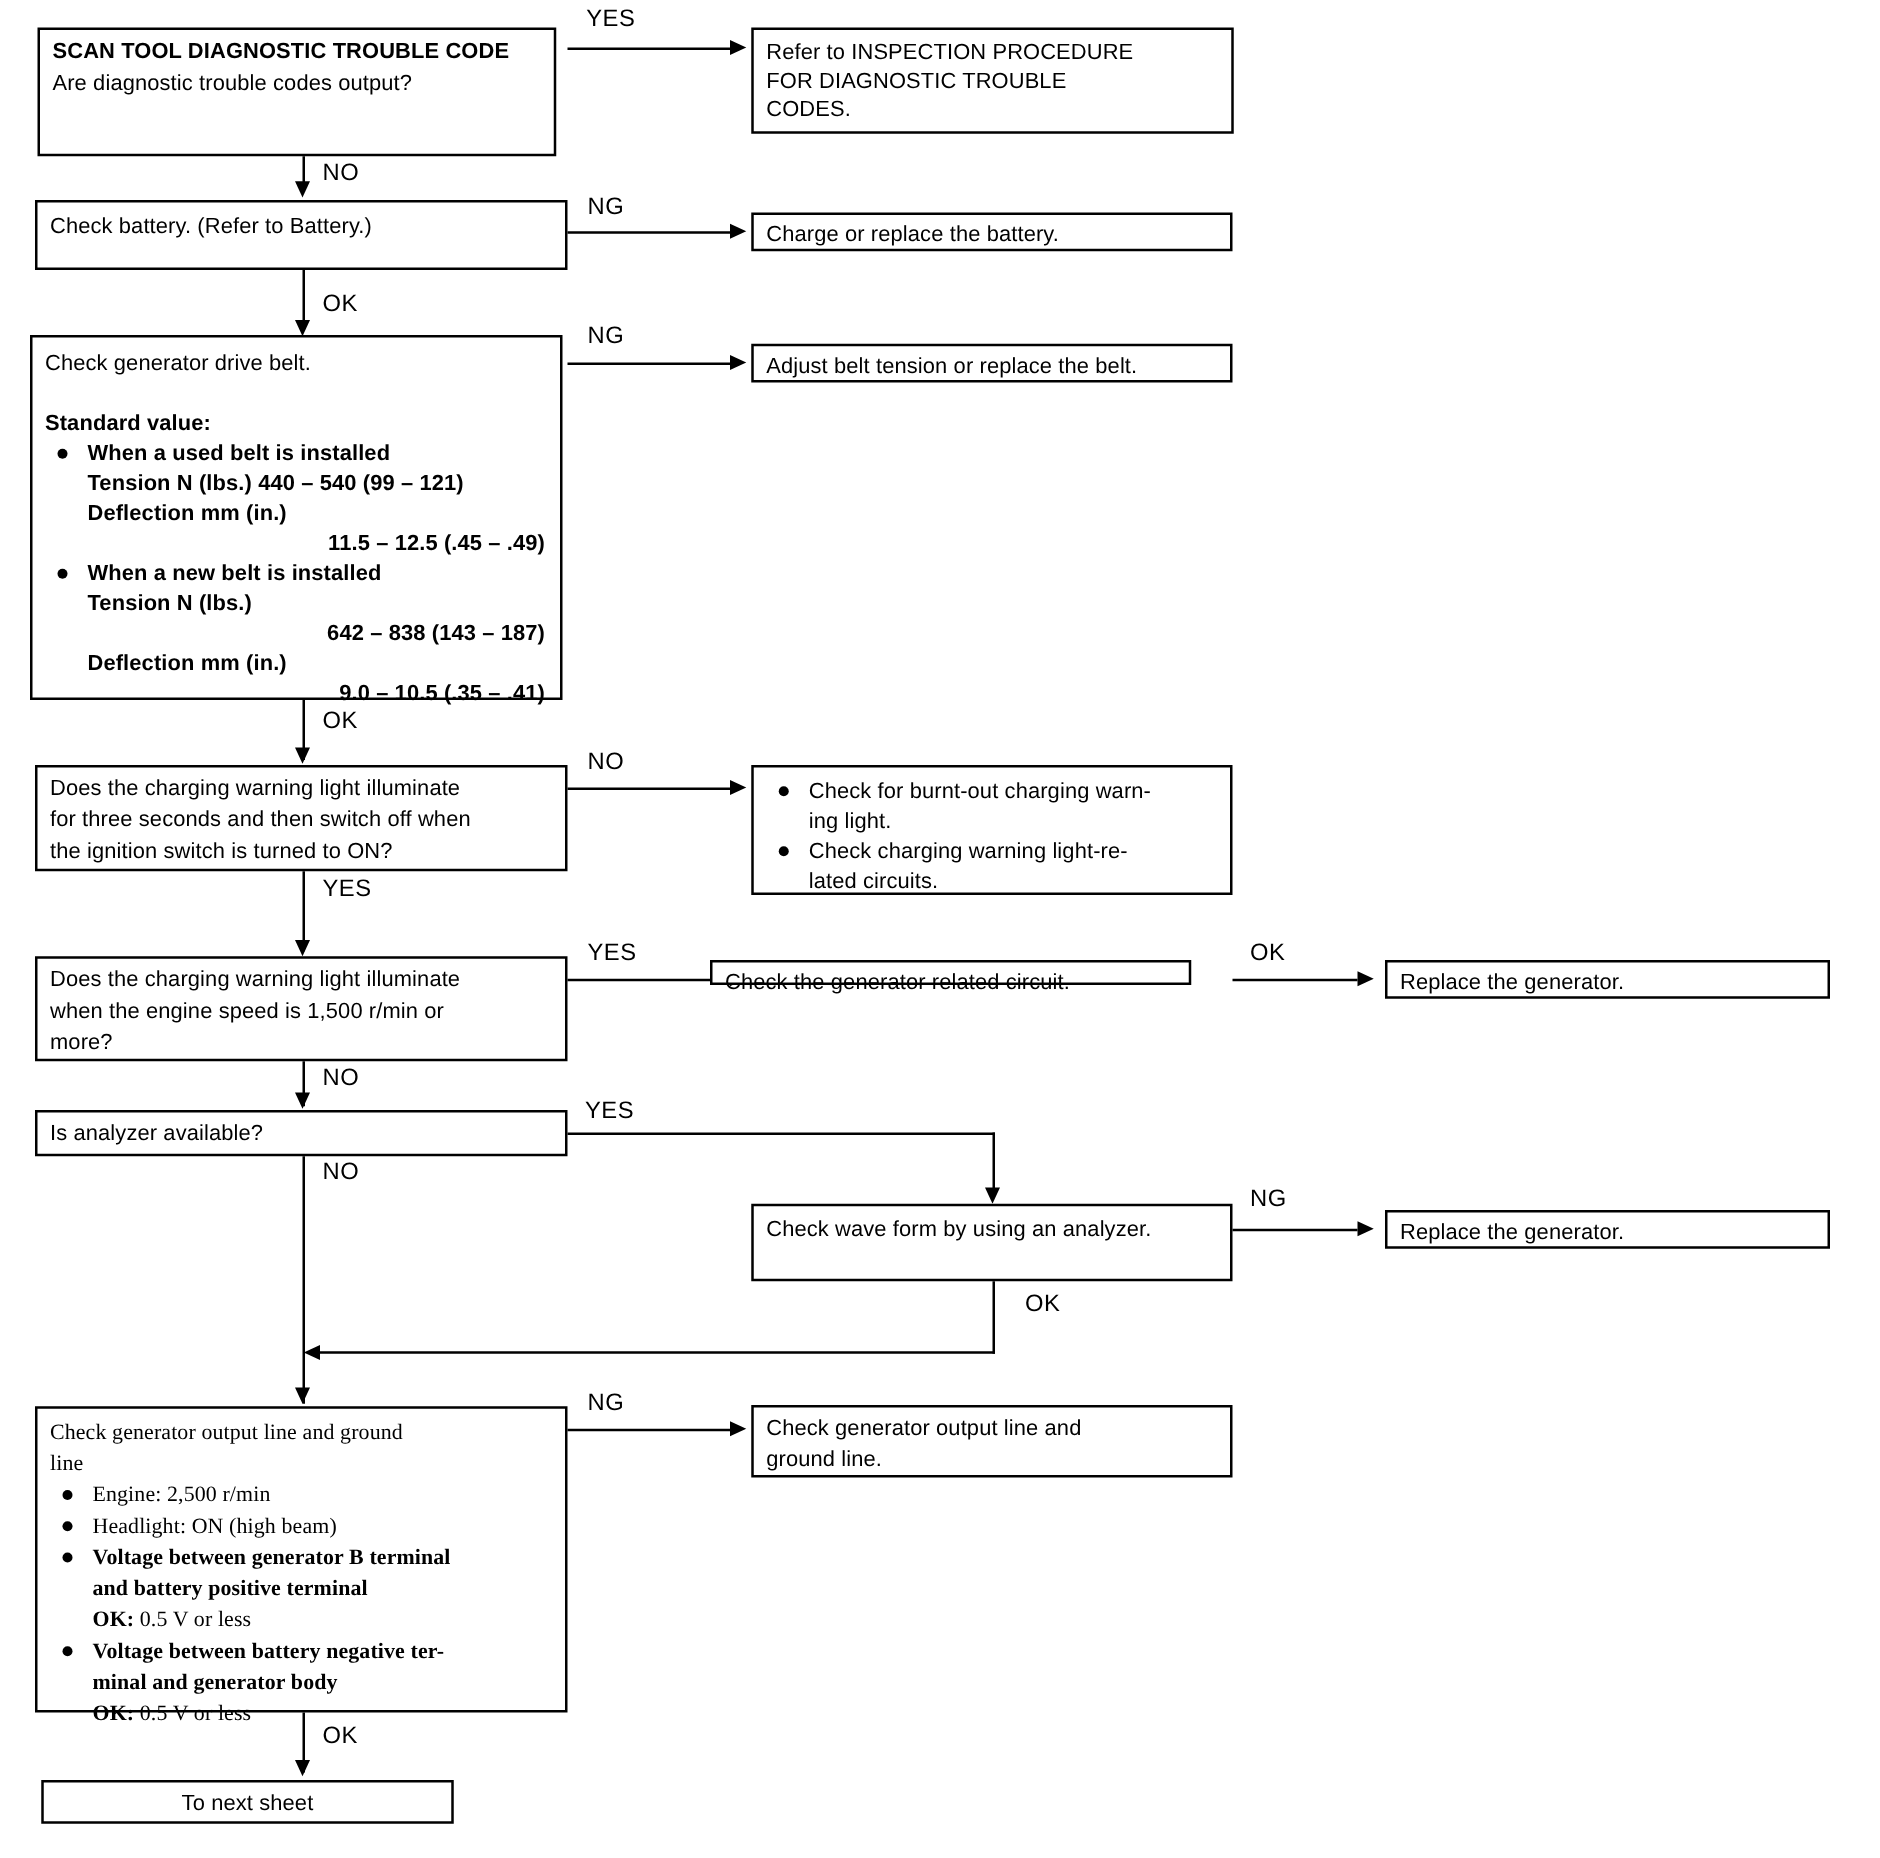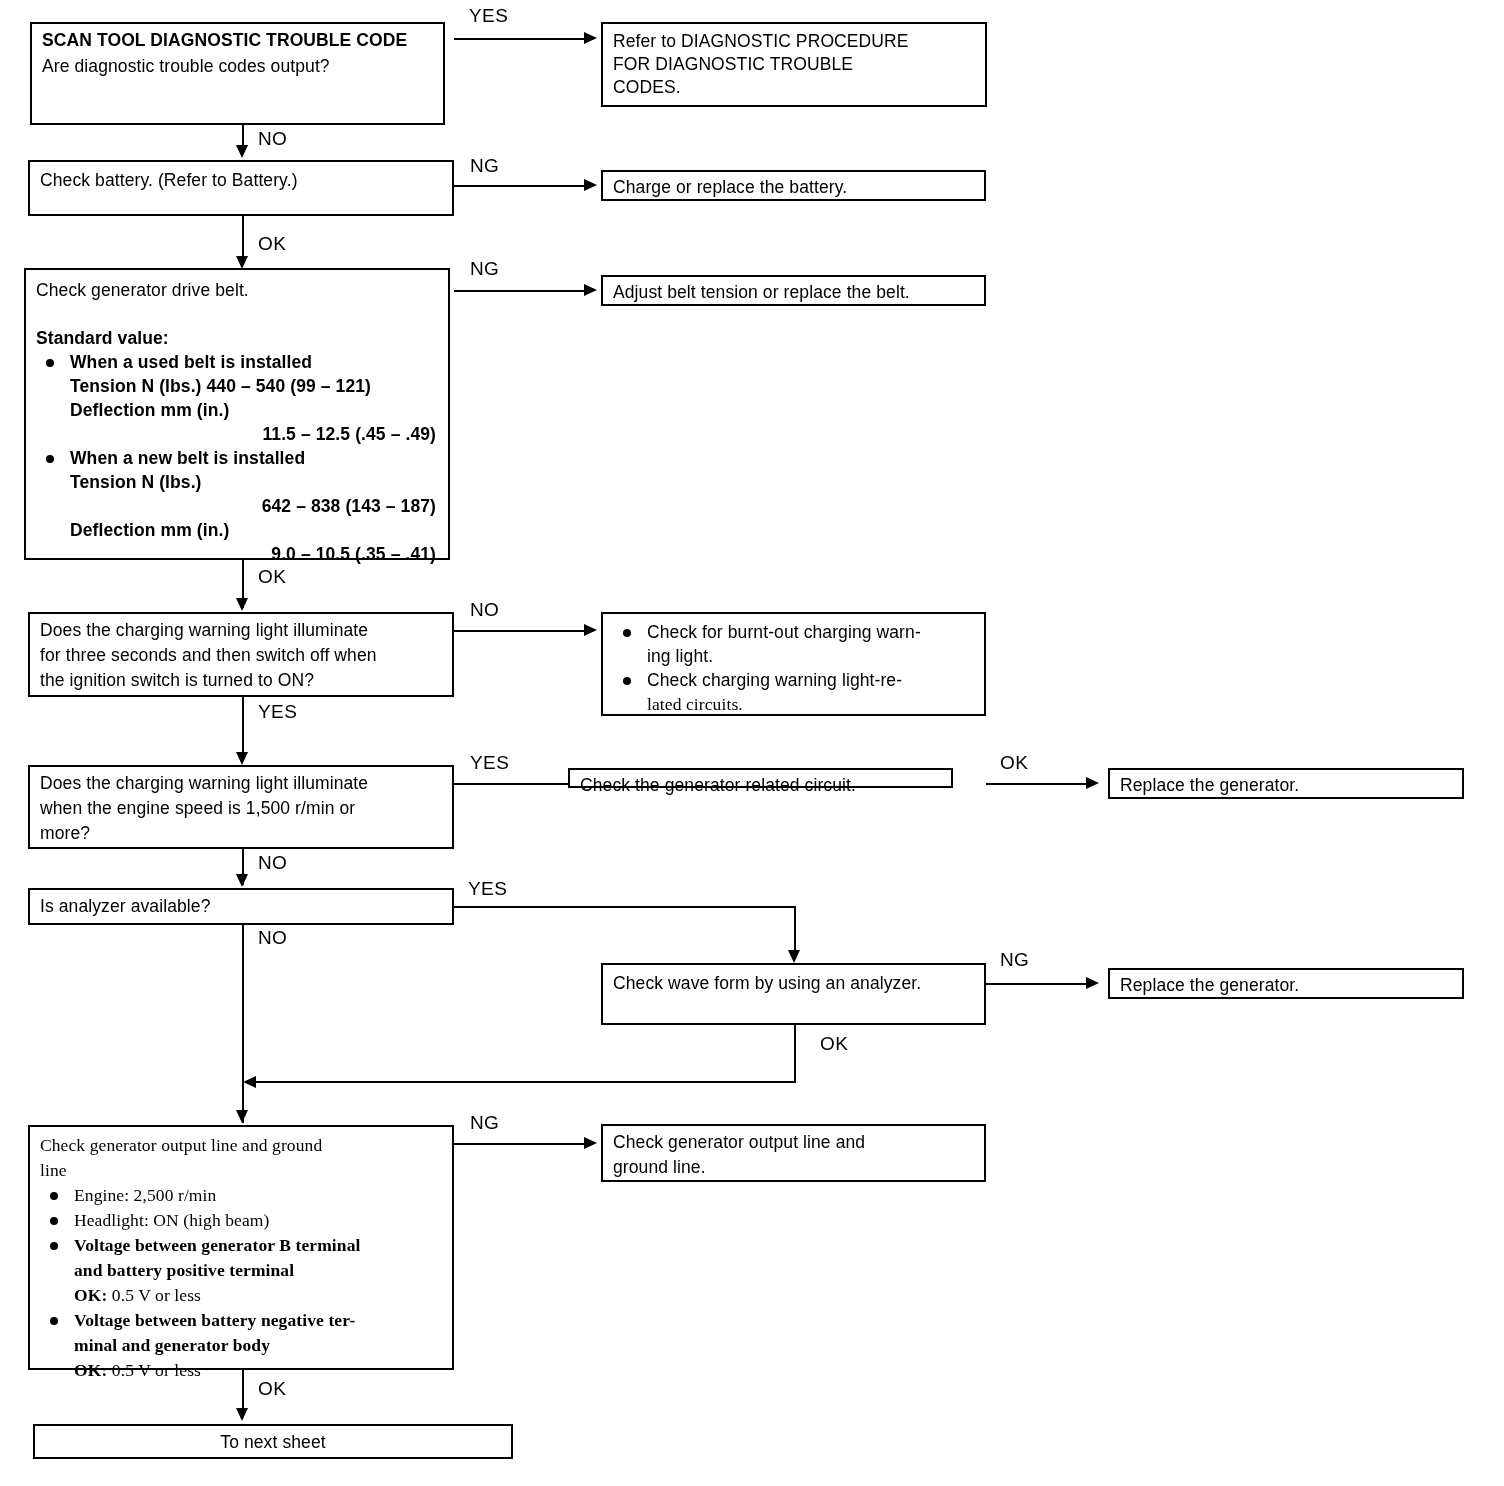--- a/index.html
+++ b/index.html
@@ -39,21 +39,21 @@
       <div style="margin-top:2px;">Are diagnostic trouble codes output?</div>
     </div>
   </div>
 
   <div class="lbl" style="left:469px;top:6px;">YES</div>
   <div class="hline" style="left:454px;top:38px;width:130px;"></div>
   <div class="arr-r" style="left:584px;top:32px;"></div>
 
   <div class="box" style="left:601px;top:22px;width:386px;height:85px;">
     <div class="txt" style="top:6px;line-height:23px;">
-      <div>Refer to DIAGNOSTIC PROCEDURE</div>
+      <div>Refer to INSPECTION PROCEDURE</div>
       <div>FOR  DIAGNOSTIC  TROUBLE</div>
       <div>CODES.</div>
     </div>
   </div>
 
   <div class="vline" style="left:242px;top:125px;height:28px;"></div>
   <div class="arr-d" style="left:236px;top:145px;"></div>
   <div class="lbl" style="left:258px;top:129px;">NO</div>
 
   <div class="box" style="left:28px;top:160px;width:426px;height:56px;">
@@ -119,21 +119,21 @@
   <div class="arr-r" style="left:584px;top:624px;"></div>
 
   <div class="box" style="left:601px;top:612px;width:385px;height:104px;">
     <div class="txt" style="top:6px;line-height:24px;">
       <div class="bl">
         <span>Check for burnt-out charging warn-</span>
         <span style="display:block;">ing  light.</span>
       </div>
       <div class="bl">
         <span>Check  charging  warning  light-re-</span>
-        <span style="display:block;font-family:Liberation Serif, serif;">lated  circuits.</span>
+        <span style="display:block;">lated  circuits.</span>
       </div>
     </div>
   </div>
 
   <div class="vline" style="left:242px;top:697px;height:64px;"></div>
   <div class="arr-d" style="left:236px;top:752px;"></div>
   <div class="lbl" style="left:258px;top:702px;">YES</div>
 
   <div class="box" style="left:28px;top:765px;width:426px;height:84px;">
     <div class="txt" style="top:4px;line-height:25px;">
@@ -236,19 +236,19 @@
     <div class="txt" style="top:4px;line-height:25px;">
       <div>Check   generator   output   line   and</div>
       <div>ground  line.</div>
     </div>
   </div>
 
   <div class="vline" style="left:242px;top:1370px;height:48px;"></div>
   <div class="arr-d" style="left:236px;top:1408px;"></div>
   <div class="lbl" style="left:258px;top:1379px;">OK</div>
 
-  <div class="box" style="left:33px;top:1424px;width:480px;height:35px;">
+  <div class="box" style="left:33px;top:1424px;width:330px;height:35px;">
     <div class="txt" style="top:4px;left:0;right:0;text-align:center;">
       <div>To  next  sheet</div>
     </div>
   </div>
 
 </div>
 
 </body></html>

